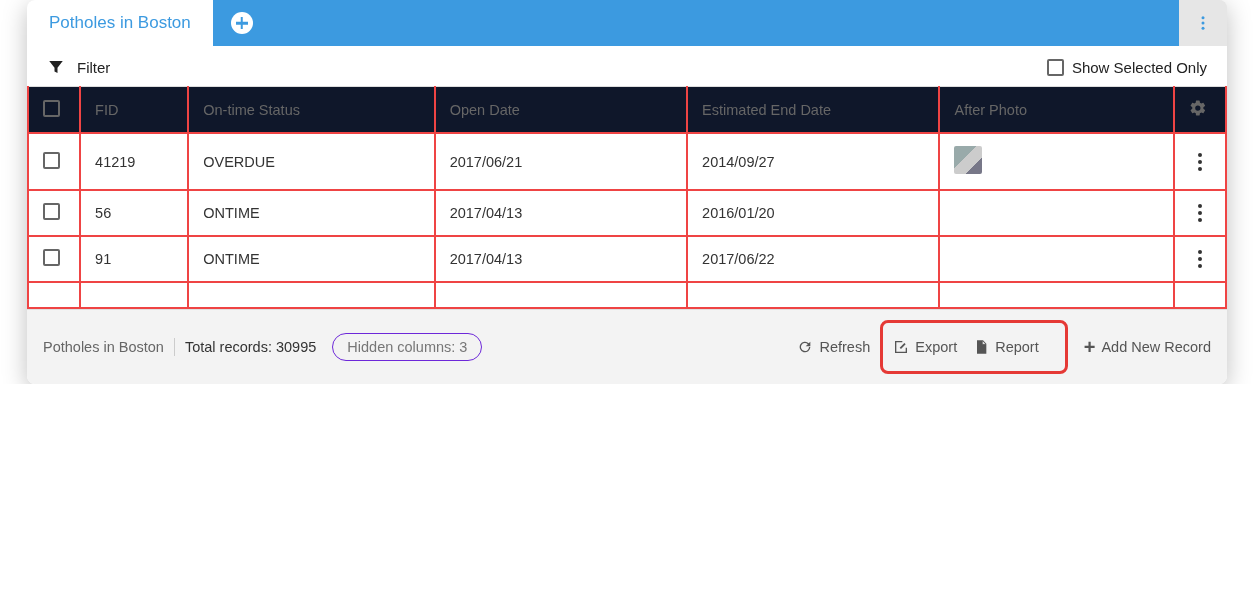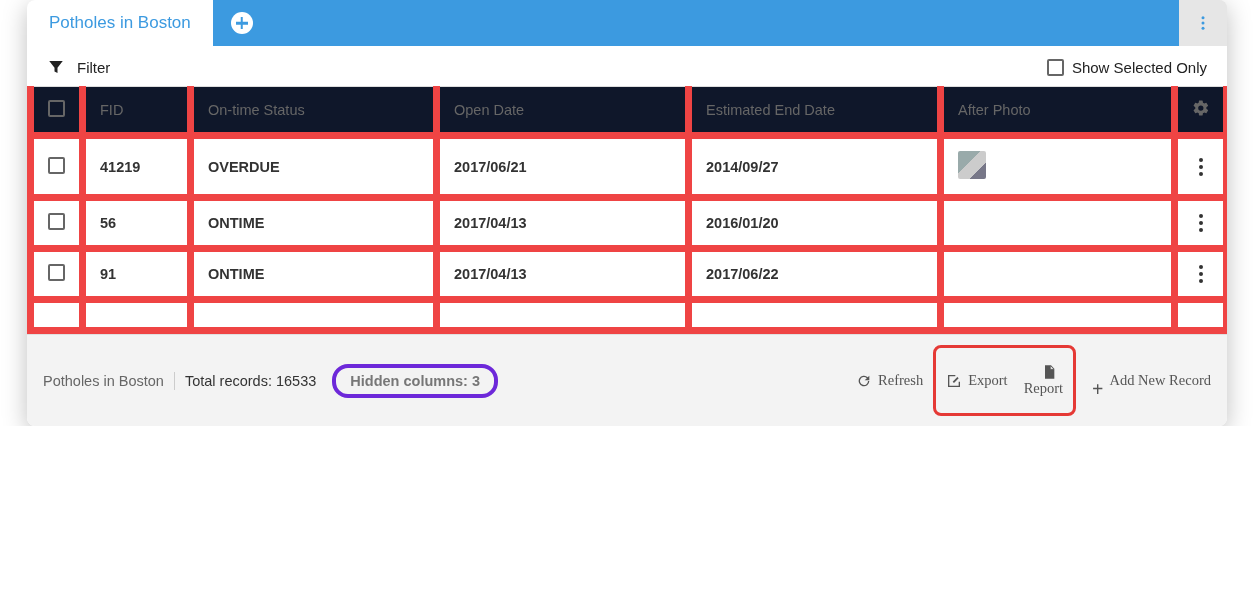--- a/index.html
+++ b/index.html
@@ -99,23 +99,23 @@
   }
   
   .table {
     width: 100%;
     border-collapse: collapse;
     table-layout: fixed;
   }
   .table th, .table td {
     text-align: left;
     padding: 12px 14px;
-    border: 7px solid #ef4444;
+    border: 2px solid #ef4444;
     font-size: 14.5px;
-    font-weight: 700;
+    font-weight: 400;
   }
   .table th {
     background: #0f172a;
     color: #666;
     font-weight: 400;
     border-top: 1px solid #ddd;
   }
   .col-check { width: 52px; text-align: center; }
   .col-fid   { width: 108px; }
   .col-status{ width: 246px; }
@@ -141,48 +141,46 @@
     display: flex;
     align-items: center;
     background: #f3f3f3;
     padding: 10px 16px;
     font-size: 14.5px;
     color: #666;
     border-top: 1px solid #e0e0e0;
   }
   .footer .sep { border-left: 1px solid #ccc; margin: 0 10px; height: 18px; }
   .pill {
-    border: 4px solid #6d28d9;
+    border: 1px solid #6d28d9;
     border-radius: 16px;
     padding: 5px 14px;
     margin-left: 16px;
     color: #777;
     cursor: pointer;
-    font-weight: bold;
   }
   .footer-spacer { flex: 1; }
   .footer-btn {
-    display: flex; align-items: flex-end;
+    display: flex; align-items: center;
     color: #555;
     margin-left: 16px;
     cursor: pointer;
     font-size: 14.5px;
-    font-family: Liberation Serif, serif;
   }
   .footer-btn svg { width: 16px; height: 16px; margin-right: 6px; }
   .highlight-box {
     border: 3px solid #e53935;
     border-radius: 8px;
     padding: 16px 10px;
     display: flex;
     align-items: center;
     margin-left: 10px;
   }
   .highlight-box .footer-btn { margin-left: 0; margin-right: 16px; }
-  .highlight-box .footer-btn:last-child { margin-right: 0; flex-direction: column; }
+  .highlight-box .footer-btn:last-child { margin-right: 16px; }
   .plus-sign { font-size: 20px; line-height: 0; margin-right: 6px; font-weight: 700; }
 </style>
 </head>
 <body>
 
 <div class="app">
 
   <div class="tab-bar">
     <div class="tab">Potholes in Boston</div>
     <div class="tab-strip">
@@ -291,21 +289,21 @@
           <td></td>
           <td></td>
           <td></td>
       </tr>
     </tbody>
   </table>
 
   <div class="footer">
     <span>Potholes in Boston</span>
     <span class="sep"></span>
-    <span style="color:#333">Total records: 16533</span>
+    <span style="color:#333">Total records: 30995</span>
     <span class="pill">Hidden columns: 3</span>
     <span class="footer-spacer"></span>
 
     <div class="footer-btn">
       <svg viewBox="0 0 24 24">
           <path fill="#555" d="M17.65 6.35A8 8 0 1 0 20 12h-2a6 6 0 1 1-1.76-4.24L13 11h7V4l-2.35 2.35z"></path>
         </svg>
       <span>Refresh</span>
     </div>
 

